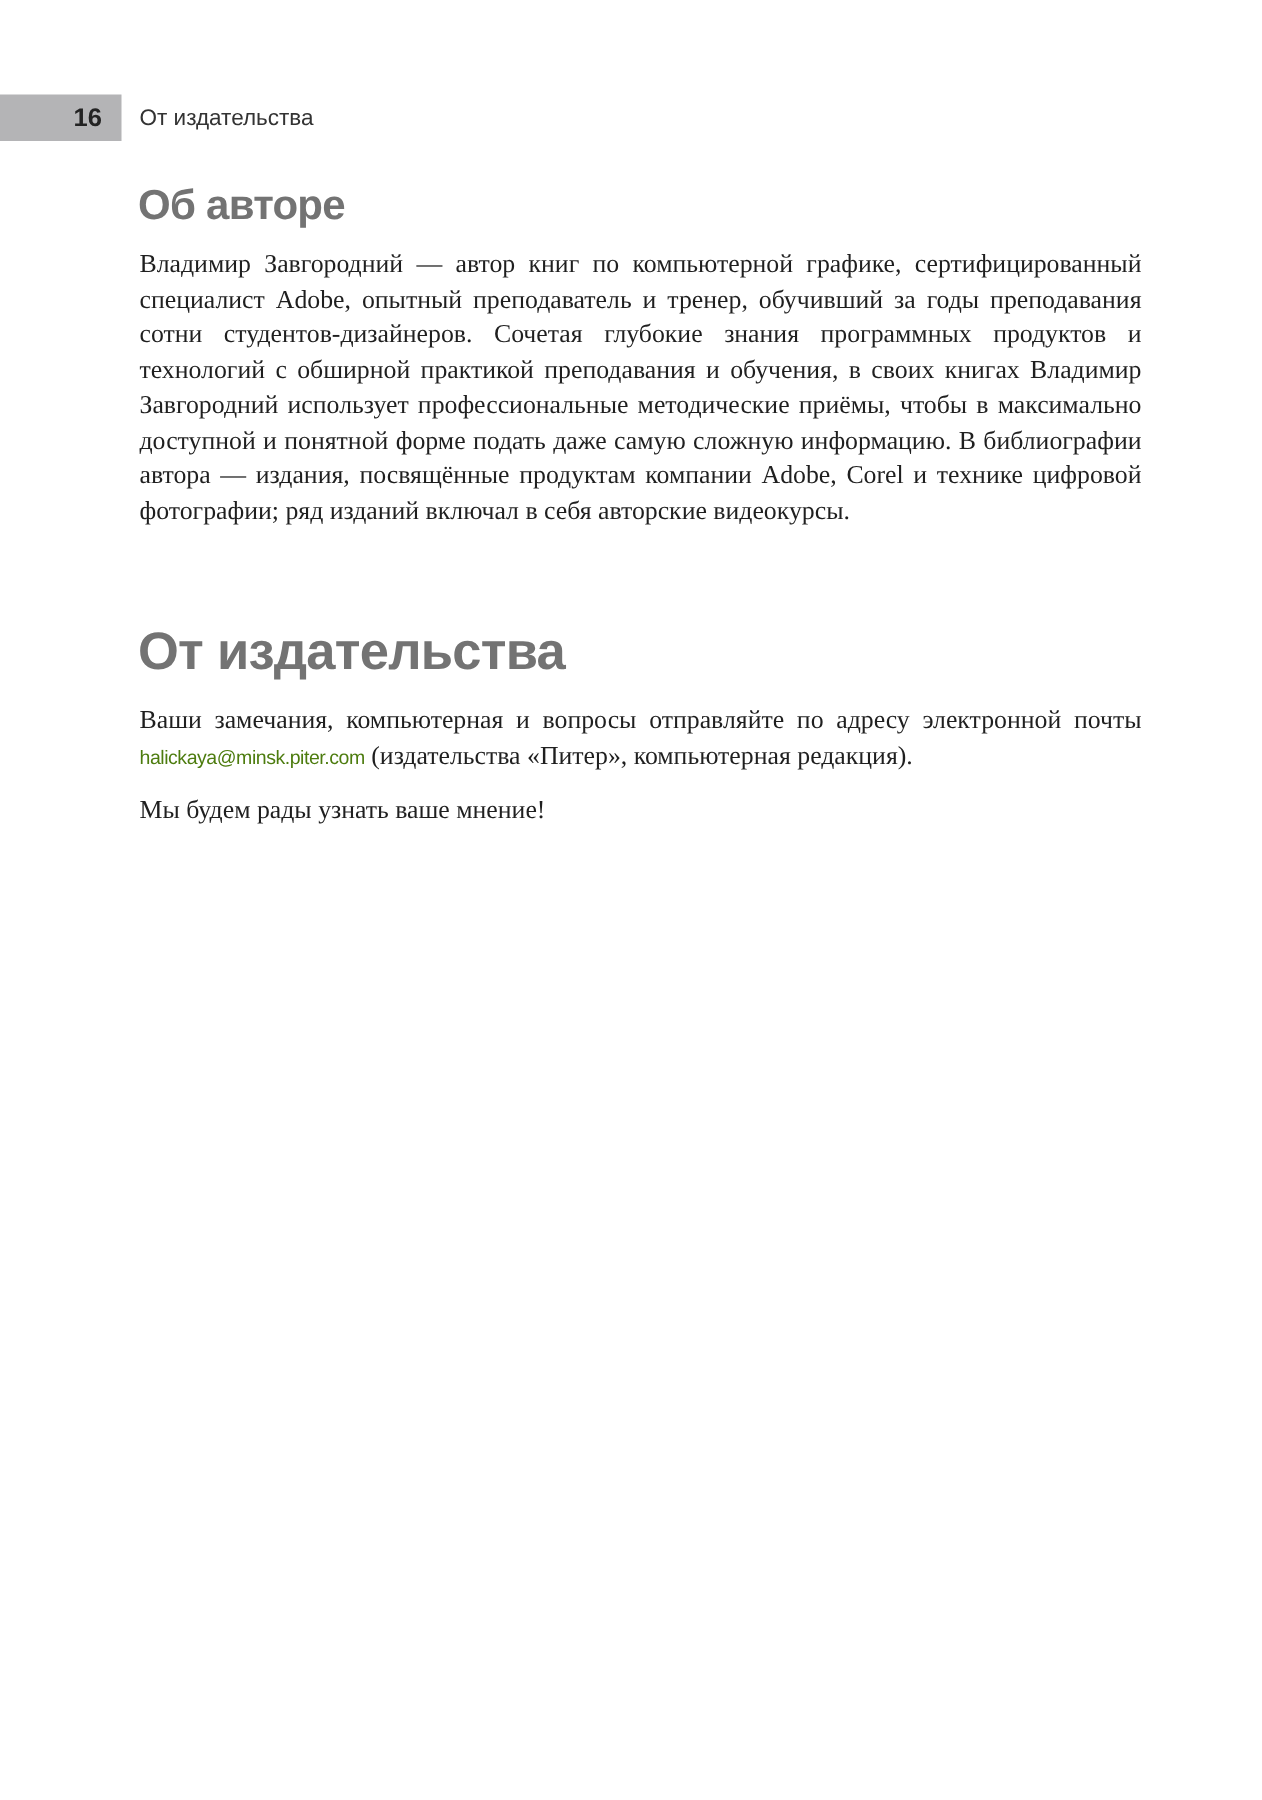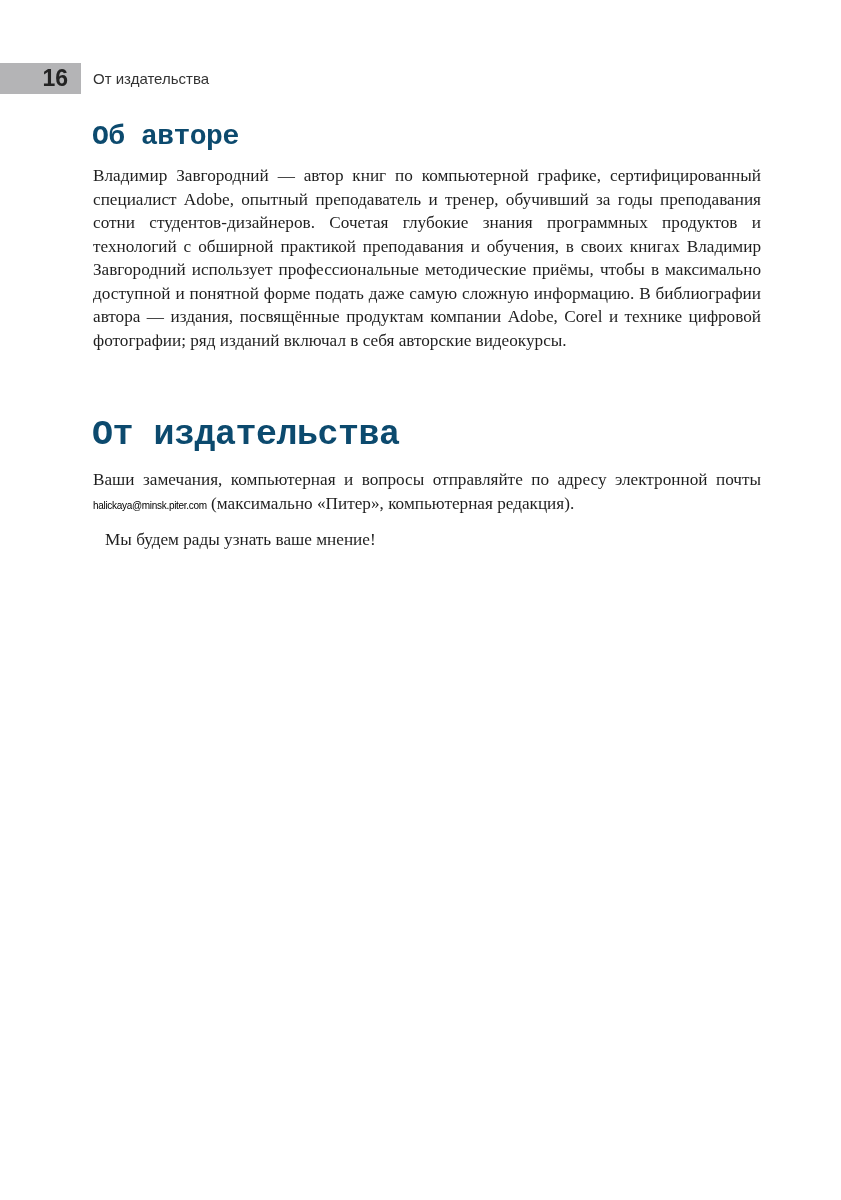--- a/index.html
+++ b/index.html
@@ -26,41 +26,41 @@
     background: #b4b4b6;
     box-sizing: border-box;
     display: flex;
     align-items: center;
     justify-content: flex-end;
     padding-right: 13px;
   }
   .pagenum {
     font-family: "Liberation Sans", sans-serif;
     font-weight: 700;
-    font-size: 23px;
+    font-size: 17px;
     color: #232323;
   }
   .running-title {
     position: absolute;
     left: 93px;
     top: 63px;
     height: 31px;
     display: flex;
     align-items: center;
     font-family: "Liberation Sans", sans-serif;
     font-size: 15px;
     color: #333333;
   }
   
   .heading {
     position: absolute;
     left: 92px;
-    font-family: Liberation Mono, monospace;
+    font-family: Liberation Sans, sans-serif;
     font-weight: 700;
-    color: #0c4a6e;
+    color: #737373;
     letter-spacing: -0.5px;
     line-height: 1.1;
     white-space: nowrap;
   }
   .heading-author {
     top: 122px;
     font-size: 28px;
   }
   .heading-publisher {
     top: 416px;
@@ -72,44 +72,44 @@
     left: 93px;
     width: 668px;
     font-size: 17.2px;
     line-height: 23.5px;
     text-align: justify;
     color: #1f1f1f;
     margin: 0;
   }
   .par-author   { top: 164px; }
   .par-feedback { top: 468px; }
-  .par-opinion  { top: 528px; text-align: left; margin-left: 12px; }
+  .par-opinion  { top: 528px; text-align: left; }
   .par-website  { top: 568px; }
   .link-font {
     font-family: "Liberation Sans", sans-serif;
-    font-size: 10px;
+    font-size: 13px;
     letter-spacing: -0.3px;
-    color: #000000;
+    color: #4d7c0f;
   }
 </style>
 </head>
 <body>
 
 <div class="page">
 
   <div class="pagenum-bar">
     <span class="pagenum">16</span>
   </div>
 
   <div class="running-title">От издательства</div>
 
   <div class="heading heading-author">Об авторе</div>
 
   <p class="par par-author">Владимир Завгородний — автор книг по компьютерной графике, сертифицированный специалист Adobe, опытный преподаватель и тренер, обучивший за годы преподавания сотни студентов-дизайнеров. Сочетая глубокие знания программных продуктов и технологий с обширной практикой преподавания и обучения, в своих книгах Владимир Завгородний использует профессиональные методические приёмы, чтобы в максимально доступной и понятной форме подать даже самую сложную информацию. В библиографии автора — издания, посвящённые продуктам компании Adobe, Corel и технике цифровой фотографии; ряд изданий включал в себя авторские видеокурсы.</p>
 
   <div class="heading heading-publisher">От издательства</div>
 
-  <p class="par par-feedback"><span>Ваши замечания, компьютерная и вопросы отправляйте по адресу электронной почты </span><span class="link-font">halickaya@minsk.piter.com</span><span> (максимально «Питер», компьютерная редакция).</span></p>
+  <p class="par par-feedback"><span>Ваши замечания, компьютерная и вопросы отправляйте по адресу электронной почты </span><span class="link-font">halickaya@minsk.piter.com</span><span> (издательства «Питер», компьютерная редакция).</span></p>
 
   <p class="par par-opinion">Мы будем рады узнать ваше мнение!</p>
 
 
 </div>
 
 </body></html>

